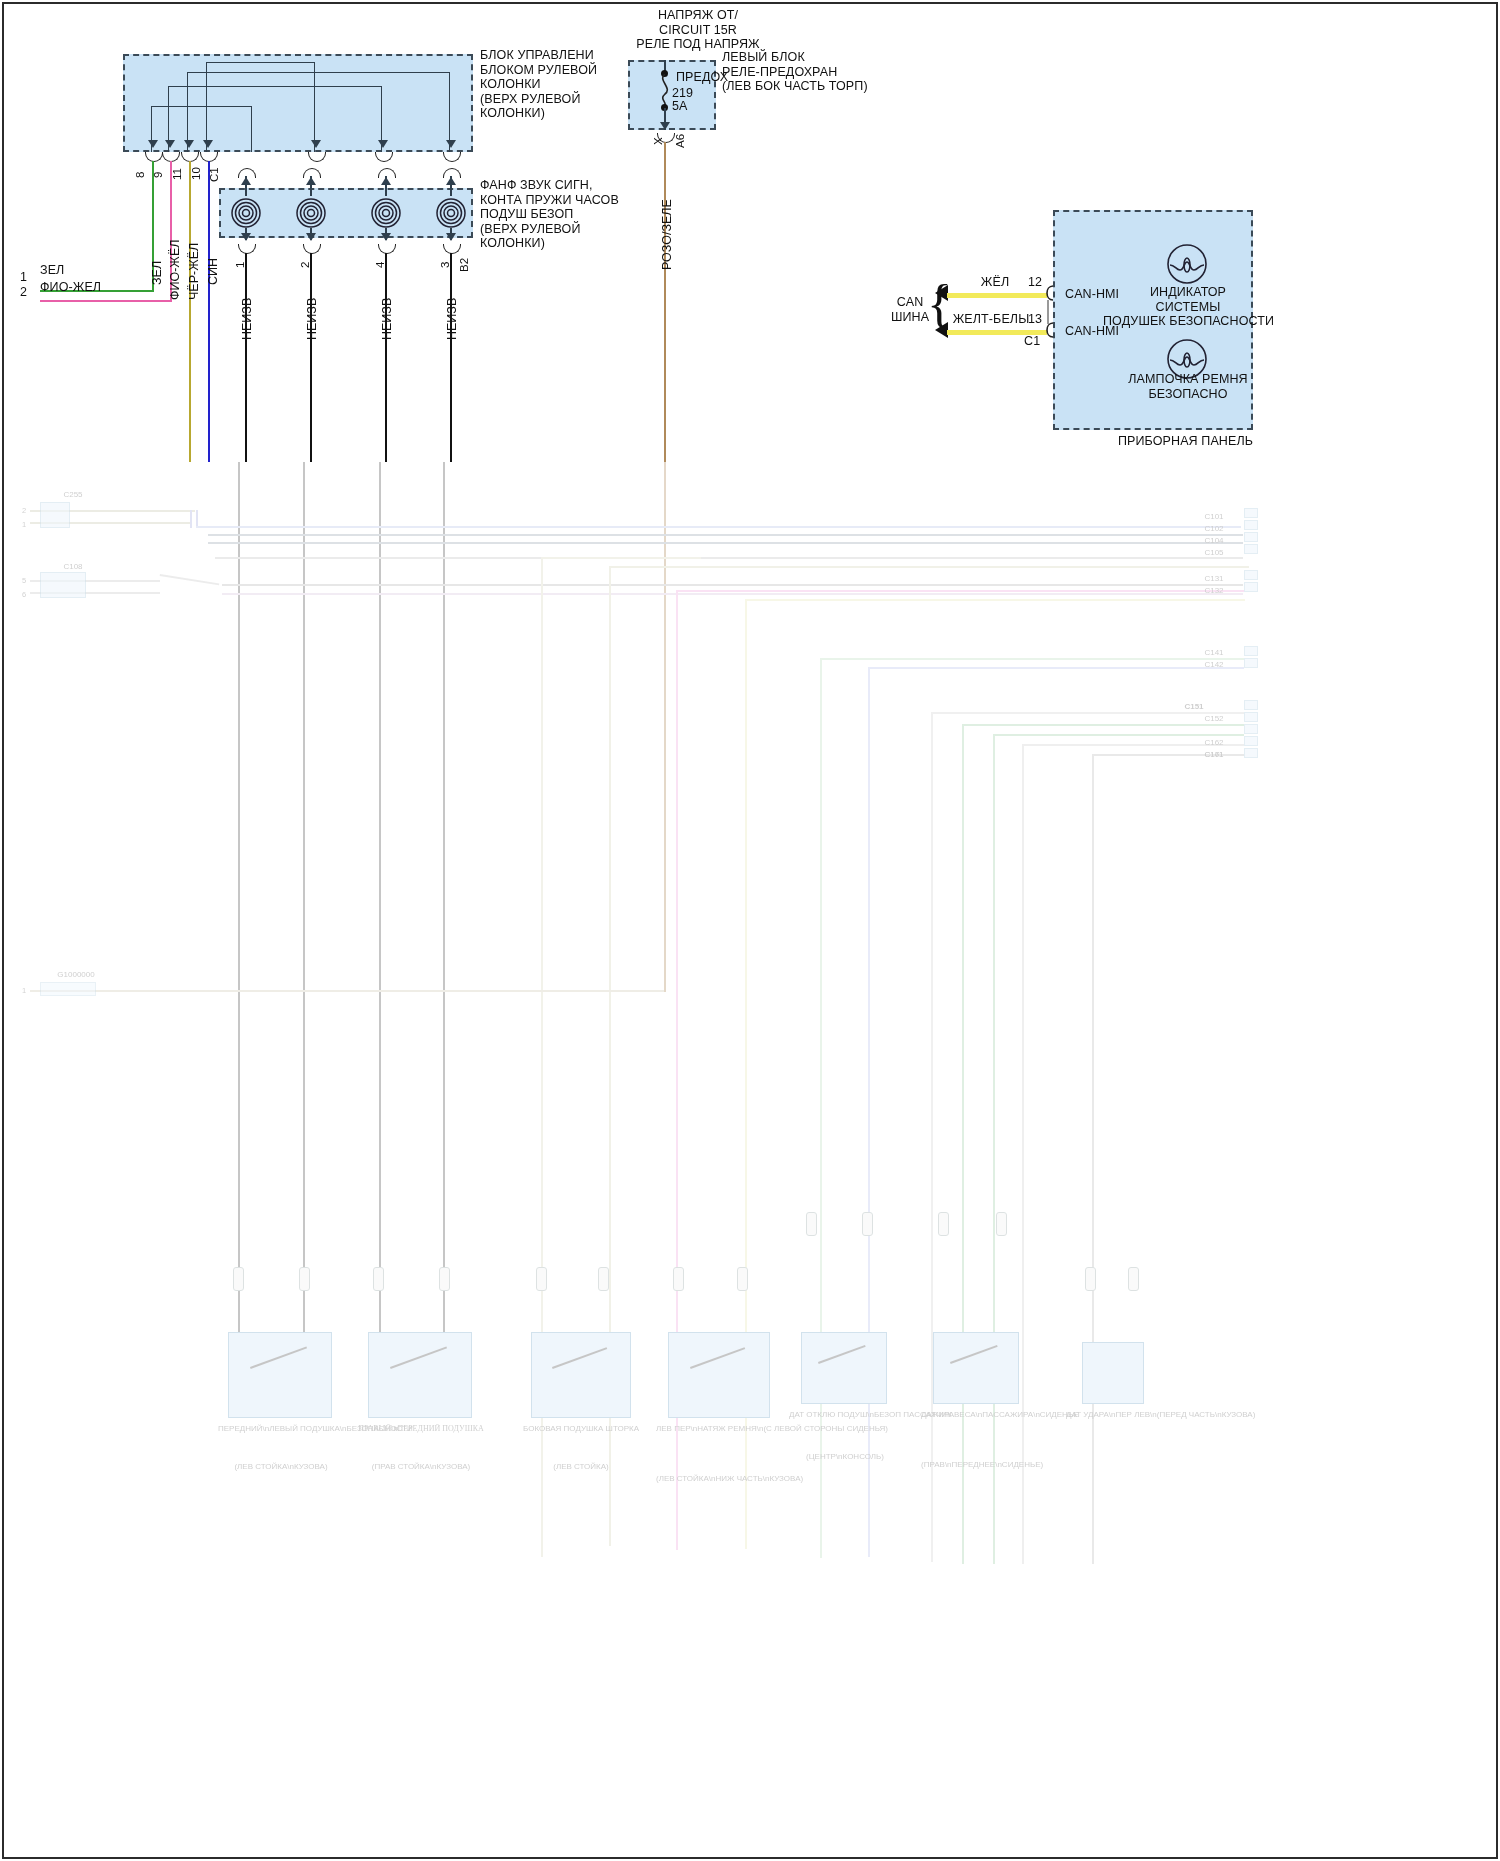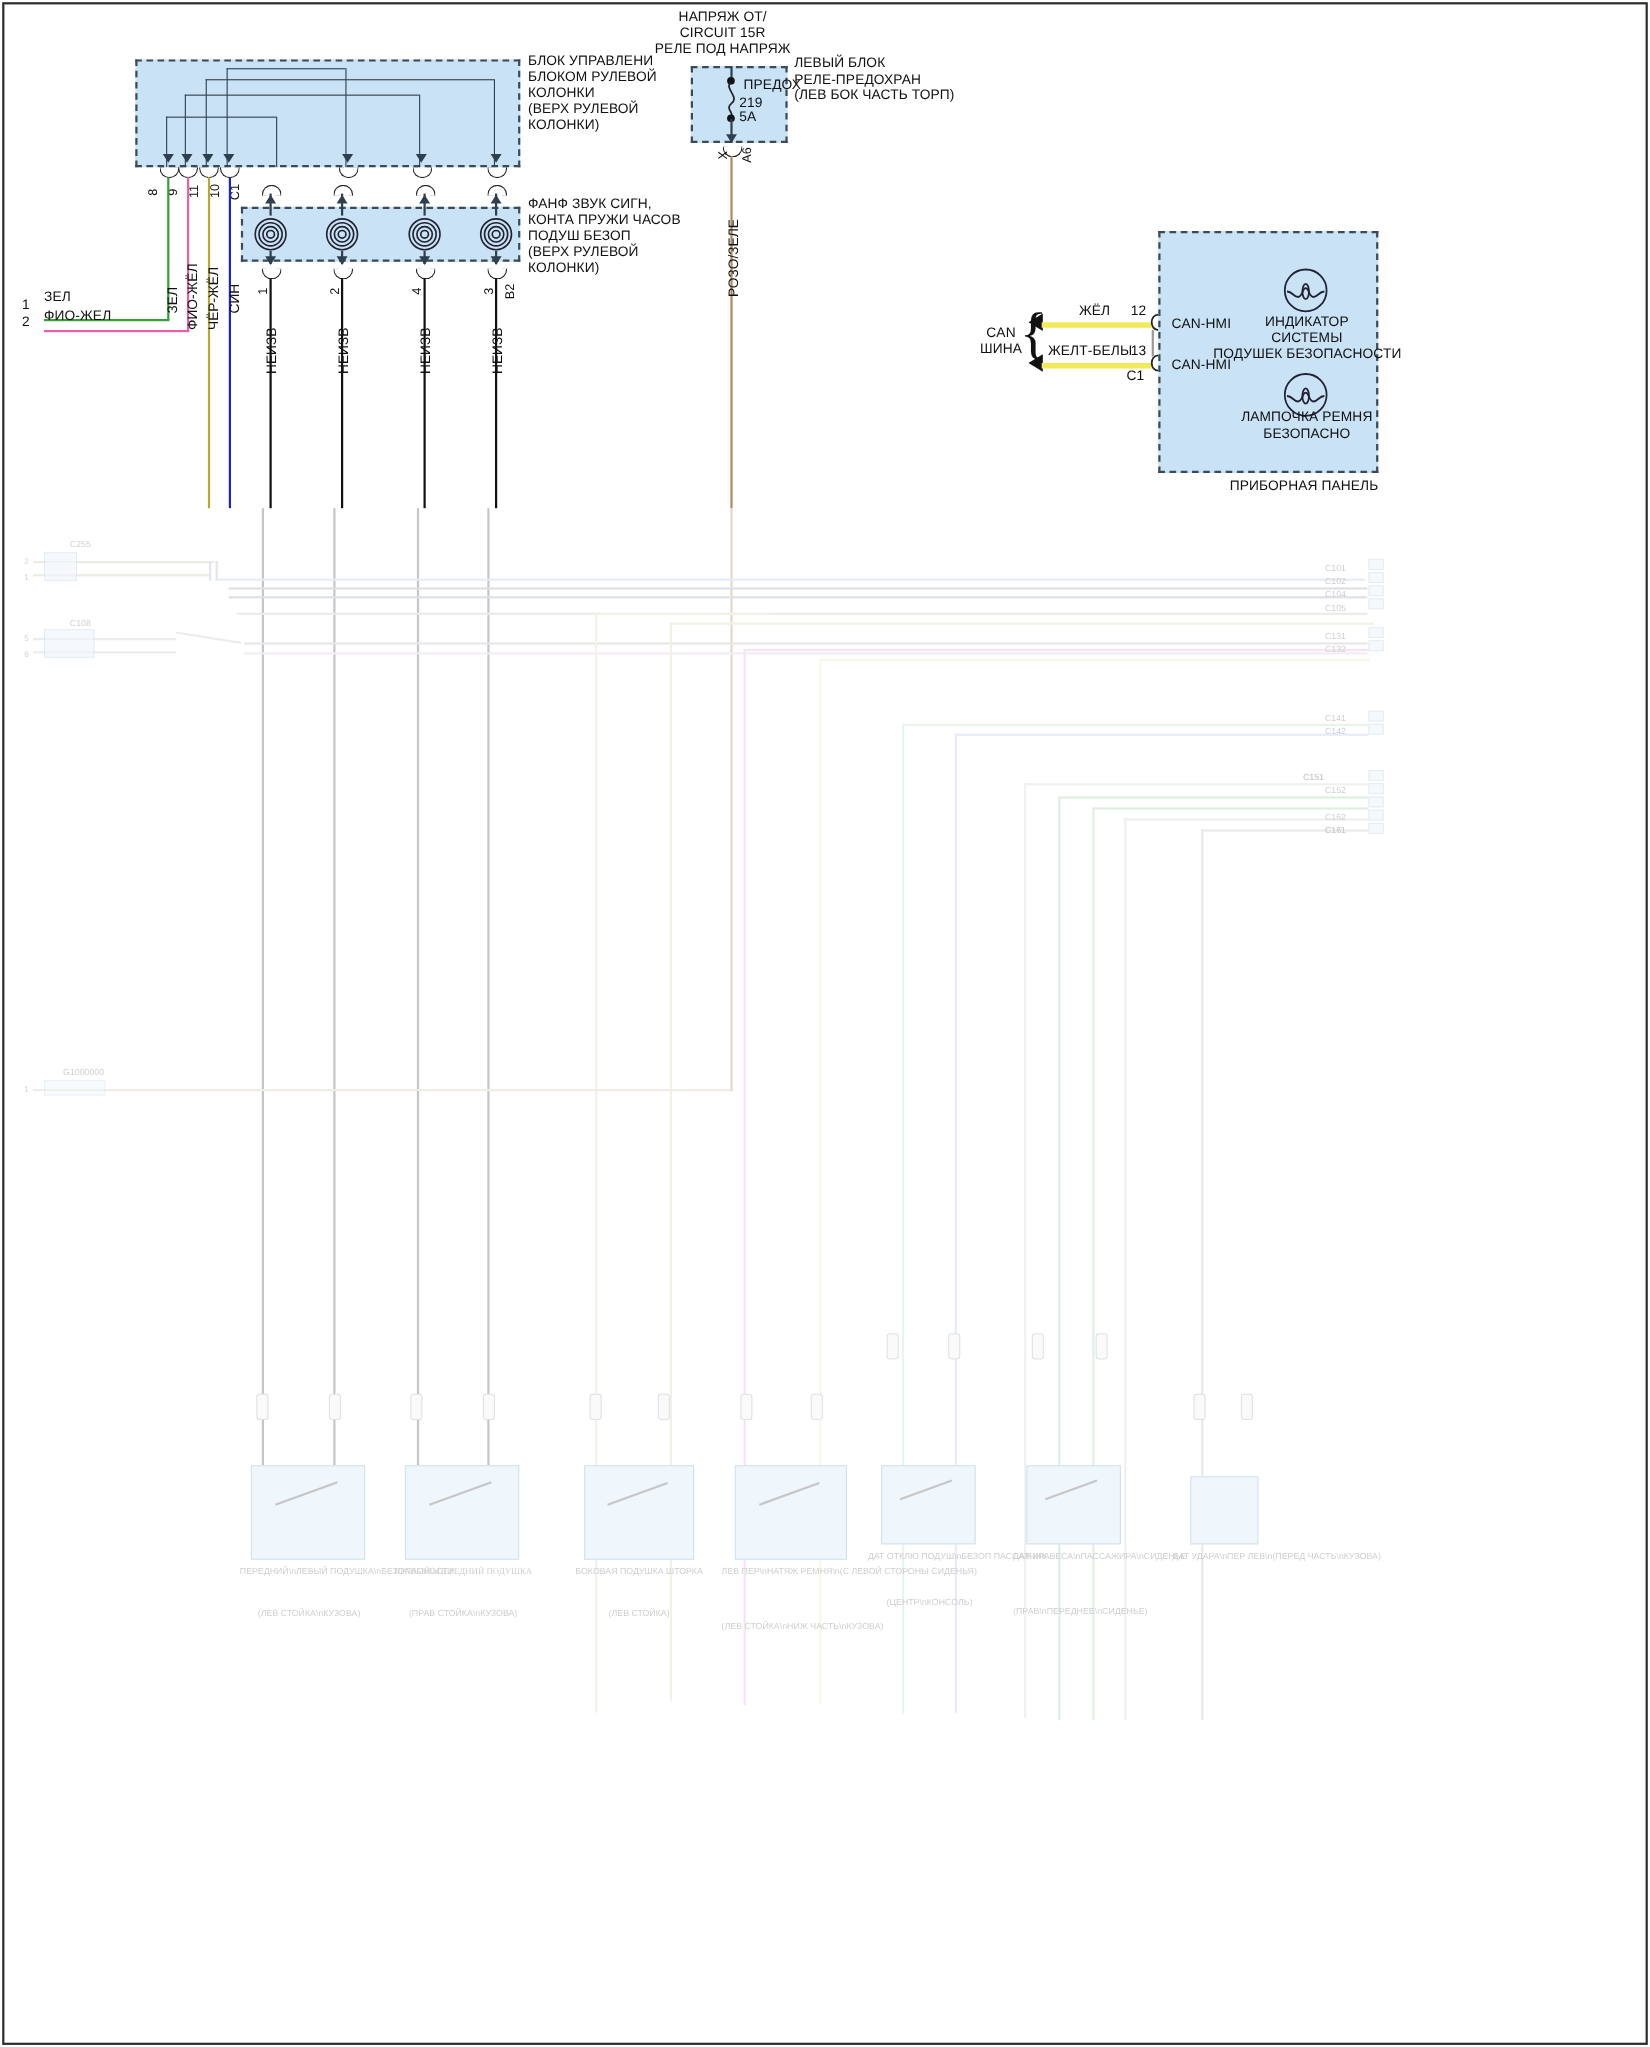--- a/index.html
+++ b/index.html
@@ -332,21 +332,21 @@
   <div class="seg-v" style="left:245px;top:253px;height:209px;border-color:#111;"></div>
   <div class="seg-v" style="left:310px;top:253px;height:209px;border-color:#111;"></div>
   <div class="seg-v" style="left:385px;top:253px;height:209px;border-color:#111;"></div>
   <div class="seg-v" style="left:450px;top:253px;height:209px;border-color:#111;"></div>
 
   <div class="vlbl" style="left:240px;top:340px;">НЕИЗВ</div>
   <div class="vlbl" style="left:305px;top:340px;">НЕИЗВ</div>
   <div class="vlbl" style="left:380px;top:340px;">НЕИЗВ</div>
   <div class="vlbl" style="left:445px;top:340px;">НЕИЗВ</div>
 
-  <div class="lbl c" style="left:567px;top:8px;width:180px;">НАПРЯЖ ОТ/
+  <div class="lbl c" style="left:608px;top:8px;width:180px;">НАПРЯЖ ОТ/
 CIRCUIT 15R
 РЕЛЕ ПОД НАПРЯЖ</div>
 
   <div class="modbox" style="left:628px;top:60px;width:88px;height:70px;"></div>
 
   <div class="seg-v" style="left:664px;top:60px;height:13px;border-color:#2f3f4d;"></div>
   <div class="fusedot" style="left:661px;top:70px;"></div>
   <svg style="position:absolute;left:655px;top:74px;width:20px;height:32px;" viewBox="0 0 20 32">
     <path d="M10 0 C2 6, 18 14, 10 20 C4 25, 12 28, 10 32" fill="none" stroke="#222" stroke-width="1.6"></path>
   </svg>

